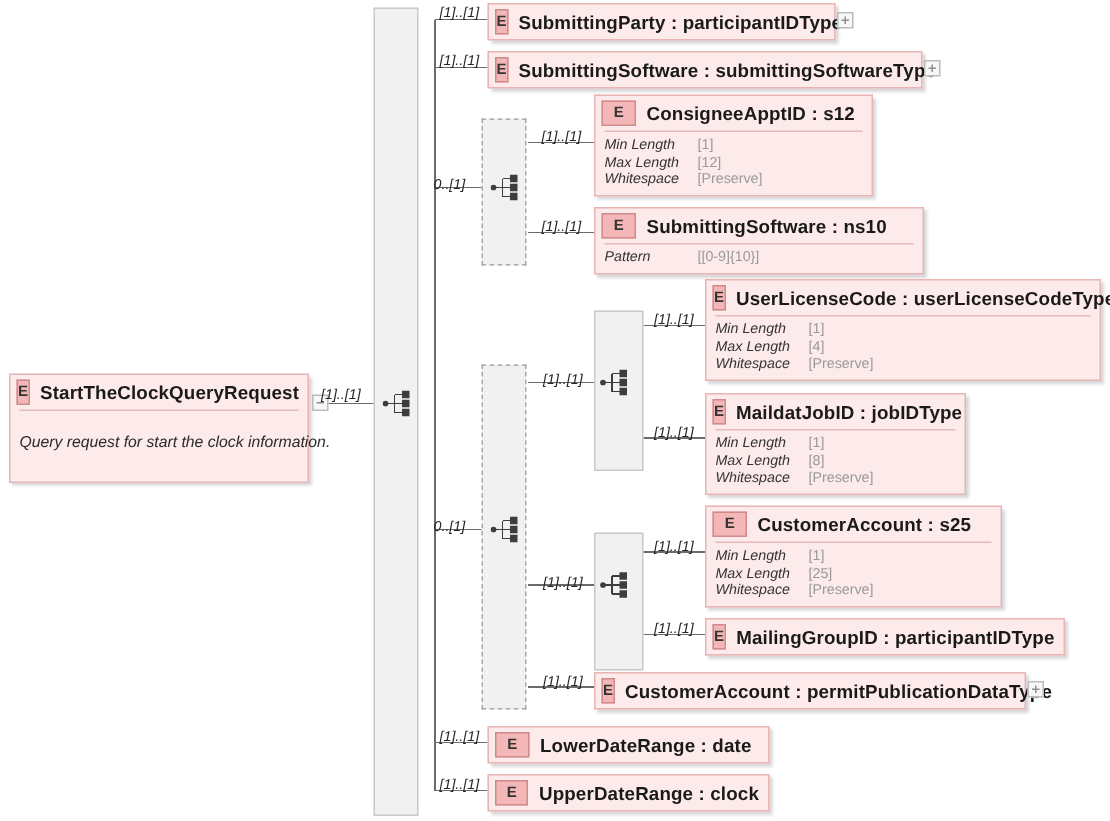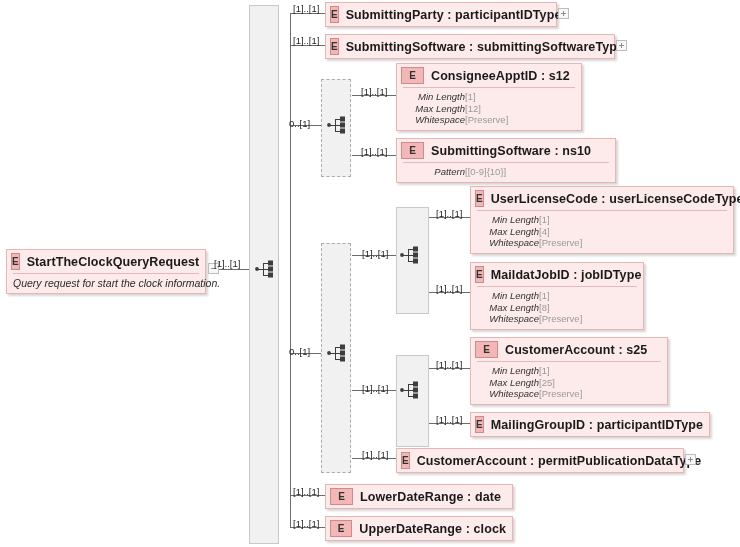--- a/index.html
+++ b/index.html
@@ -16,40 +16,40 @@
 
   
   .node{position:absolute;background:#fdeaea;border:1px solid #e8b4b4;
         box-shadow:2px 2px 2px rgba(0,0,0,.16);box-sizing:border-box;}
   .node .hdr{display:flex;align-items:center;padding:3px 6px 3px 4px;white-space:nowrap;}
   .ebadge{display:inline-block;width:21px;height:15px;line-height:15px;text-align:center;
           background:#f3b7b7;border:1px solid #cf8a8a;color:#333333;
           font-size:10px;font-weight:bold;font-family:"Liberation Sans",sans-serif;margin-right:7px;}
   .nname{font-size:12.5px;font-weight:bold;color:#1a1a1a;letter-spacing:.1px;}
   .node .sep{height:1px;background:#e3b9b9;margin:0 6px;}
-  .doc{font-size:10.5px;font-style:italic;color:#2b2b2b;padding:3px 6px 4px 6px;white-space:nowrap;}
+  .doc{font-size:10.5px;font-style:italic;color:#2b2b2b;padding:3px 6px 20px 6px;white-space:nowrap;margin-top:12px;}
   .facets{padding:3px 6px 4px 6px;}
-  .frow{display:flex;font-size:9.5px;line-height:11.5px;white-space:nowrap;text-align:right;}
+  .frow{display:flex;font-size:9.5px;line-height:11.5px;white-space:nowrap;}
   .fname{font-style:italic;color:#333333;width:62px;}
   .fval{color:#9a9a9a;}
 
   
   .plus{position:absolute;width:11px;height:11px;background:#f7f7f7;border:1px solid #bcbcbc;
         box-sizing:border-box;}
   .plus:before,.plus:after{content:"";position:absolute;background:#8e8e8e;}
   .plus:before{left:2px;top:4px;width:5px;height:1px;}
   .plus:after{left:4px;top:2px;width:1px;height:5px;}
 
   
   .minus{position:absolute;width:11px;height:11px;background:#f7f7f7;border:1px solid #bcbcbc;
          box-sizing:border-box;}
   .minus:before{content:"";position:absolute;left:2px;top:4px;width:5px;height:1px;background:#8e8e8e;}
 
   
-  .card{position:absolute;font-size:9.5px;color:#262626;white-space:nowrap;}
+  .card{position:absolute;font-size:9.5px;font-style:italic;color:#262626;white-space:nowrap;}
 
   
   .comp{position:absolute;width:22px;height:20px;}
 </style>
 </head>
 <body>
 
 <div id="canvas">
 
   <svg id="wires" viewBox="0 0 740 547" xmlns="http://www.w3.org/2000/svg">

